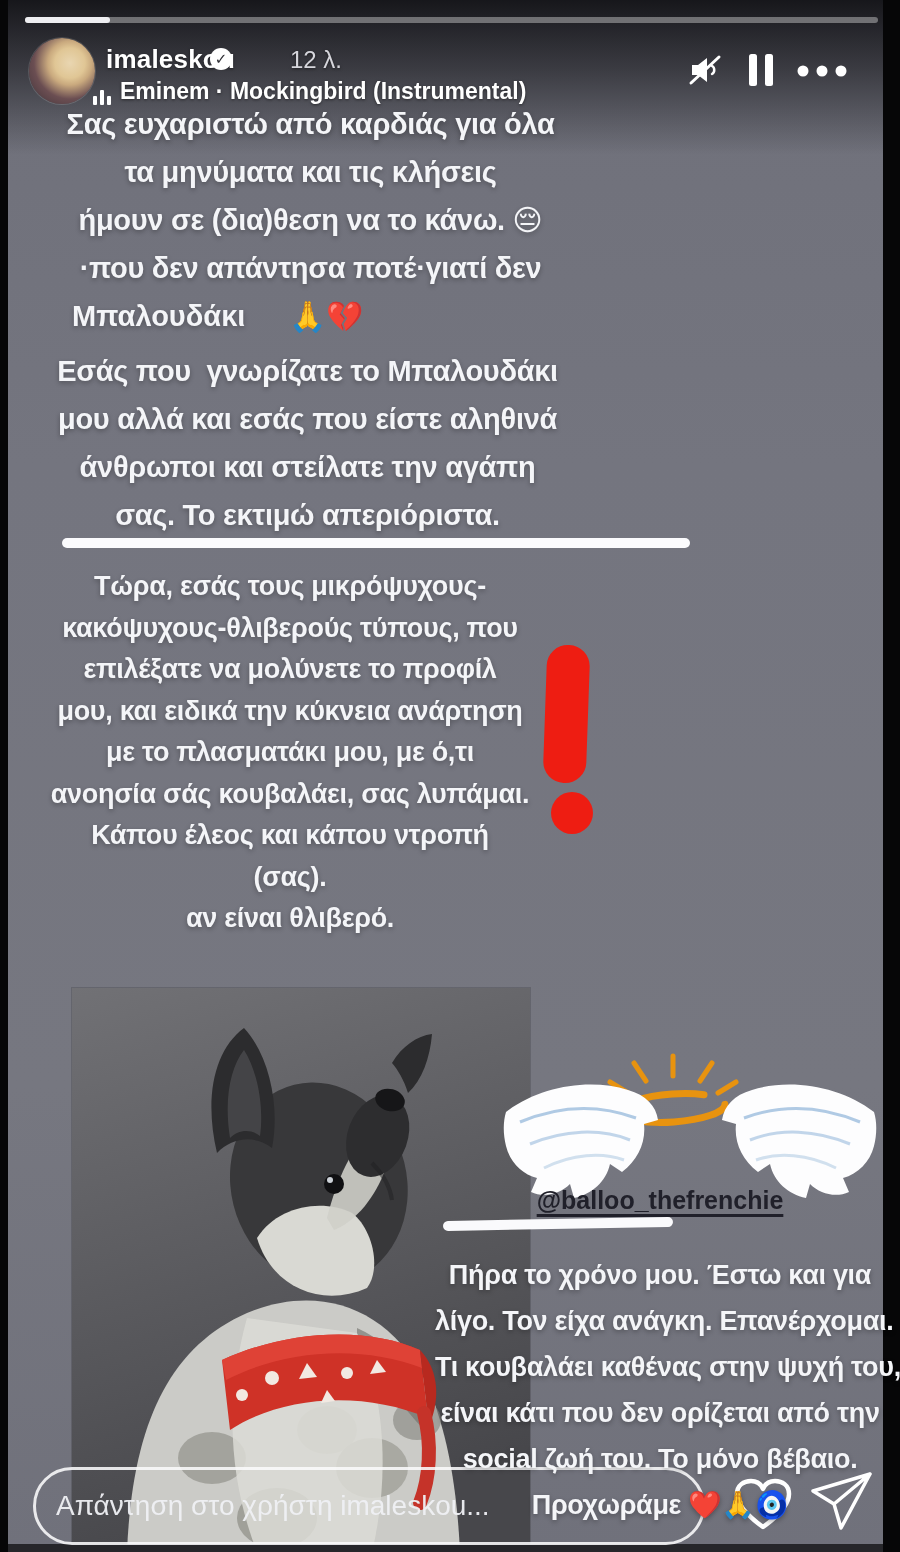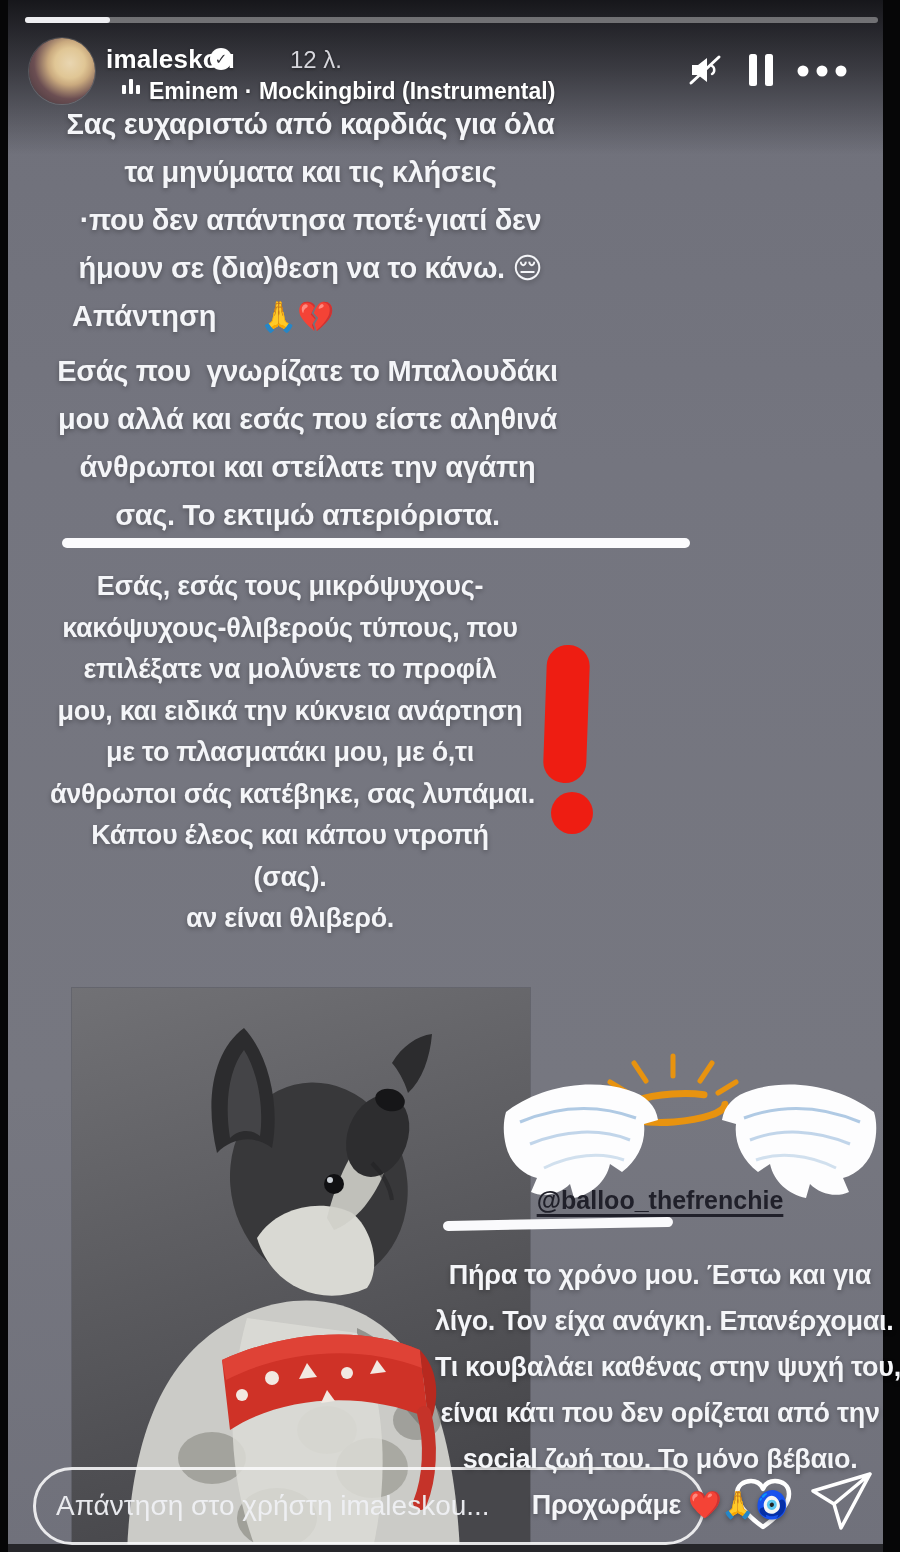--- a/index.html
+++ b/index.html
@@ -32,21 +32,21 @@
 
   
   #avatar{left:29px;top:38px;width:66px;height:66px;border-radius:50%;
     background:radial-gradient(circle at 62% 38%, #e9d6b1 0%, #e0c695 26%, #c9a97e 38%, #6b4e52 62%, #3c3036 100%);
     box-shadow:0 0 0 1px rgba(255,255,255,.15);}
   .hdr-text{color:#fff;text-shadow:0 1px 3px rgba(0,0,0,.5);}
   #username{left:106px;top:44px;font-size:26px;font-weight:bold;letter-spacing:.2px;}
   #verified{left:210px;top:48px;width:22px;height:22px;border-radius:50%;background:#fff;
     display:flex;align-items:center;justify-content:center;font-size:15px;font-weight:bold;color:#2e2e34;}
   #timestamp{left:247px;top:46px;font-size:24px;color:#d6d6dc;text-shadow:0 1px 3px rgba(0,0,0,.5);margin-left:43px;}
-  #music-row{left:93px;top:78px;display:flex;align-items:flex-start;gap:9px;margin-left:29px;}
+  #music-row{left:93px;top:78px;display:flex;align-items:flex-end;gap:9px;}
   #music-label{font-size:23px;font-weight:bold;color:#fff;text-shadow:0 1px 3px rgba(0,0,0,.5);}
   .eq{display:flex;align-items:flex-end;gap:3px;height:16px;}
   .eq i{display:block;width:4px;background:#fff;border-radius:1px;}
 
   
   .ctl{display:flex;align-items:center;justify-content:center;}
   #mute-btn{left:686px;top:52px;width:40px;height:36px;}
   #pause-btn{left:748px;top:53px;width:26px;height:34px;}
   #more-btn{left:796px;top:62px;width:52px;height:18px;}
 
@@ -210,40 +210,40 @@
     <svg viewBox="0 0 52 14" width="52" height="14">
       <circle cx="7" cy="7" r="5.5" fill="#fff"></circle>
       <circle cx="26" cy="7" r="5.5" fill="#fff"></circle>
       <circle cx="45" cy="7" r="5.5" fill="#fff"></circle>
     </svg>
   </div>
 
   <div class="abs stext" id="para1">
       <div class="tline">Σας ευχαριστώ από καρδιάς για όλα</div>
       <div class="tline">τα μηνύματα και τις κλήσεις</div>
+      <div class="tline">ήμουν σε (δια)θεση να το κάνω. 😔</div>
       <div class="tline">·που δεν απάντησα ποτέ·γιατί δεν</div>
-      <div class="tline">ήμουν σε (δια)θεση να το κάνω. 😔</div>
     </div>
   <div class="abs" id="thanks-row">
-    <span>Απάντηση</span>
+    <span>Μπαλουδάκι</span>
     <span id="thanks-emojis">🙏💔</span>
   </div>
   <div class="abs stext" id="para2">
       <div class="tline">Εσάς που  γνωρίζατε το Μπαλουδάκι</div>
       <div class="tline">μου αλλά και εσάς που είστε αληθινά</div>
       <div class="tline">άνθρωποι και στείλατε την αγάπη</div>
       <div class="tline">σας. Το εκτιμώ απεριόριστα.</div>
     </div>
   <div class="abs stext" id="para3">
-      <div class="tline">Εσάς, εσάς τους μικρόψυχους-</div>
+      <div class="tline">Τώρα, εσάς τους μικρόψυχους-</div>
       <div class="tline">κακόψυχους-θλιβερούς τύπους, που</div>
       <div class="tline">επιλέξατε να μολύνετε το προφίλ</div>
       <div class="tline">μου, και ειδικά την κύκνεια ανάρτηση</div>
       <div class="tline">με το πλασματάκι μου, με ό,τι</div>
-      <div class="tline">άνθρωποι σάς κατέβηκε, σας λυπάμαι.</div>
+      <div class="tline">ανοησία σάς κουβαλάει, σας λυπάμαι.</div>
       <div class="tline">Κάπου έλεος και κάπου ντροπή</div>
       <div class="tline">(σας).</div>
       <div class="tline">αν είναι θλιβερό.</div>
     </div>
 
   <div class="abs" id="mention">@balloo_thefrenchie</div>
   <div class="abs" id="mention-line"></div>
 
   <div class="abs stext" id="para4">
       <div class="tline">Πήρα το χρόνο μου. Έστω και για</div>

